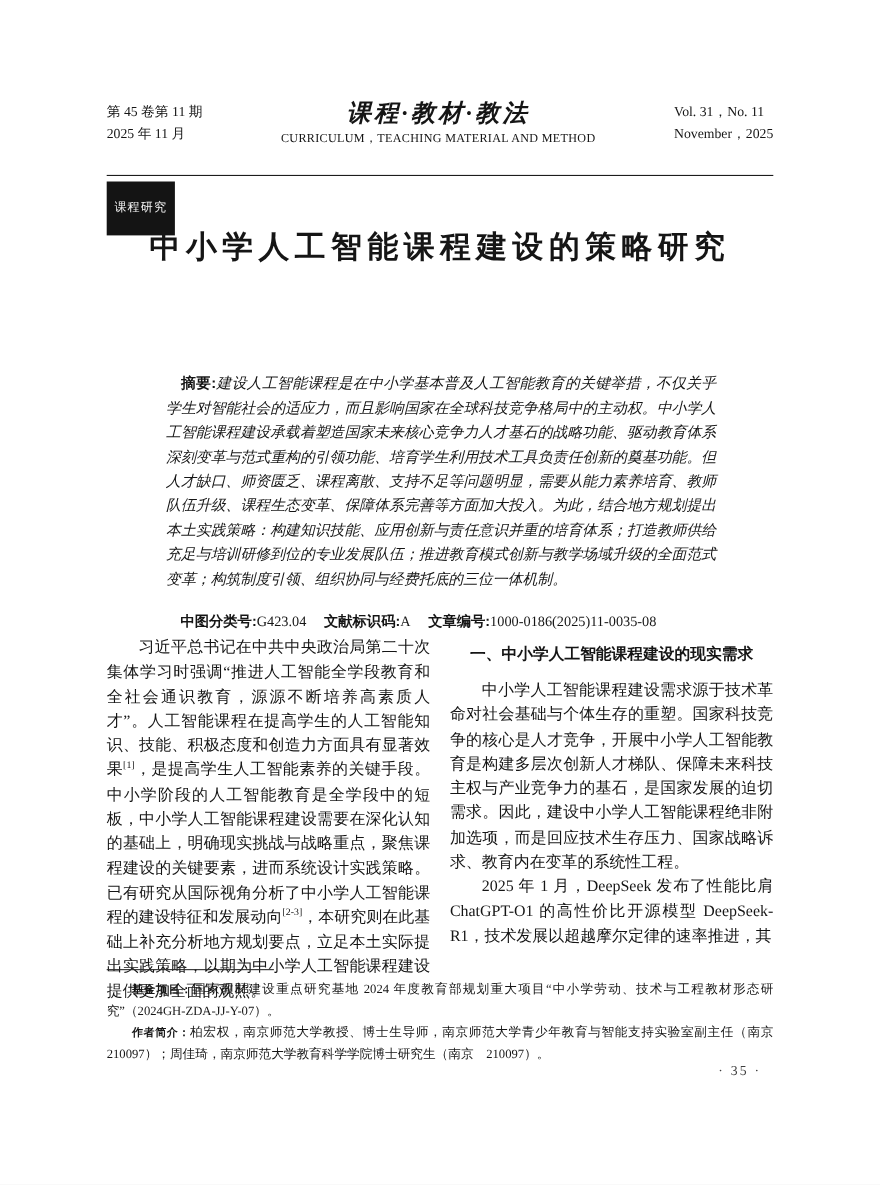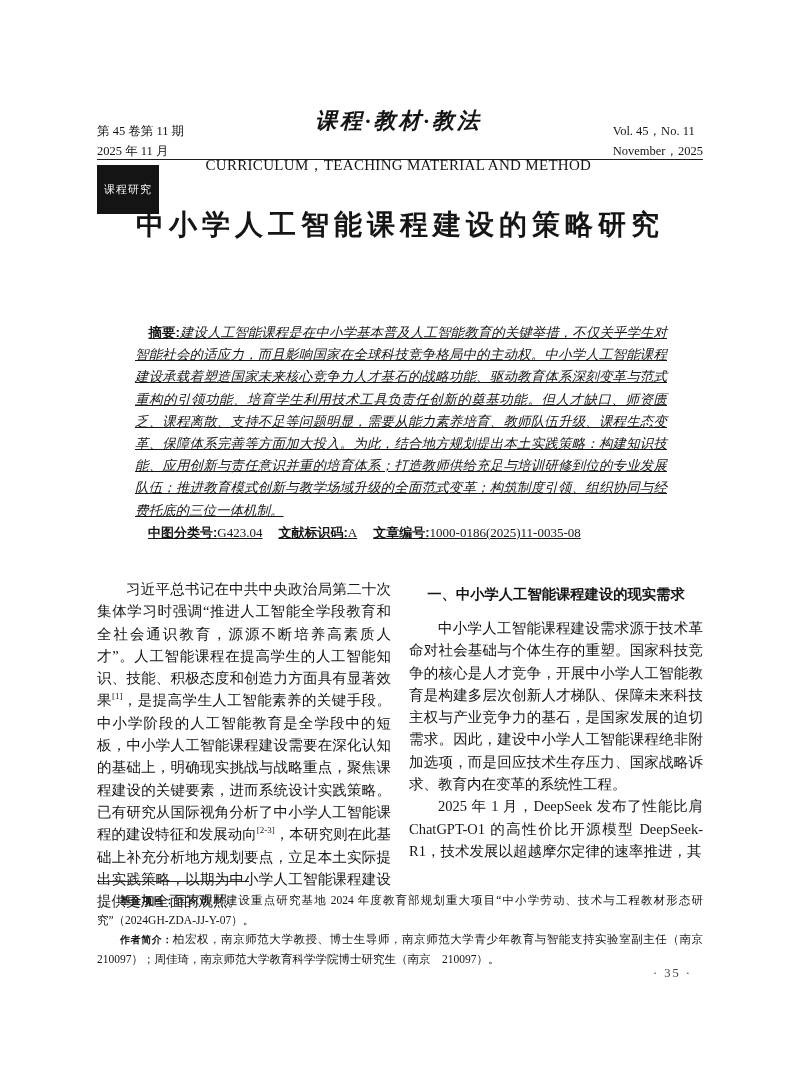--- a/index.html
+++ b/index.html
@@ -1,40 +1,40 @@
 <!DOCTYPE html>
 <html><head>
 <meta charset="utf-8">
 <style>
   html,body{margin:0;padding:0;background:#f2f2f2;}
   .page{position:relative;width:800px;height:1077px;background:#ffffff;overflow:hidden;
         color:#151515;font-family:"Liberation Serif","DejaVu Serif",serif;}
 
   
-  .masthead{position:absolute;top:106px;left:97px;width:606px;display:flex;
+  .masthead{position:absolute;top:88px;left:97px;width:606px;display:flex;
             justify-content:space-between;align-items:center;}
   .mast-side{font-size:12.5px;line-height:20px;white-space:nowrap;}
   .mast-center{text-align:center;flex:1;}
   .jname{font-weight:bold;font-style:italic;font-size:22px;letter-spacing:3px;}
-  .jname-en{font-size:15px;letter-spacing:0.3px;margin-top:20px;}
+  .jname-en{font-size:11px;letter-spacing:0.3px;margin-top:0;}
   .mast-rule{position:absolute;top:159px;left:97px;width:606px;border-top:1.6px solid #1c1c1c;}
   .badge{position:absolute;top:165px;left:97px;background:#141414;color:#f4f4f4;
          font-family:"Liberation Sans","DejaVu Sans",sans-serif;font-size:11px;
          line-height:15px;padding:17px 7px;letter-spacing:1px;}
 
   
   .title{position:absolute;top:206px;left:0;width:800px;margin:0;text-align:center;
          font-family:"Liberation Sans","DejaVu Sans",sans-serif;font-weight:700;
          font-size:28px;letter-spacing:5px;}
   .authors{position:absolute;top:274px;left:0;width:800px;text-align:center;
            font-style:italic;font-size:15px;letter-spacing:3px;}
 
   
   .front{position:absolute;top:322px;left:135px;width:532px;}
-  .front p{margin:0;text-decoration:underline;}
+  .front p{margin:16px;}
   .abstract,.kw{font-size:13.5px;line-height:22.2px;text-align:justify;
                 font-style:italic;text-indent:1em;}
   .lbl{font-family:"Liberation Sans","DejaVu Sans",sans-serif;font-weight:700;
        font-style:normal;}
   .meta{font-size:13px;line-height:22.2px;text-indent:1em;}
   .meta .gap{margin-left:16px;}
 
   
   .columns{position:absolute;top:578px;left:97px;width:606px;display:flex;gap:18px;}
   .col{width:294px;}
@@ -63,21 +63,21 @@
   <header class="masthead">
     <div class="mast-side">
       <div>第 45 卷第 11 期</div>
       <div>2025 年 11 月</div>
     </div>
     <div class="mast-center">
       <div class="jname">课程·教材·教法</div>
       <div class="jname-en">CURRICULUM，TEACHING MATERIAL AND METHOD</div>
     </div>
     <div class="mast-side">
-      <div>Vol. 45，No. 11</div>
+      <div>Vol. 31，No. 11</div>
       <div>November，2025</div>
     </div>
   </header>
 
   <div class="mast-rule"></div>
   <div class="badge">课程研究</div>
 
   <h1 class="title">中小学人工智能课程建设的策略研究</h1>
 
   <section class="front">

